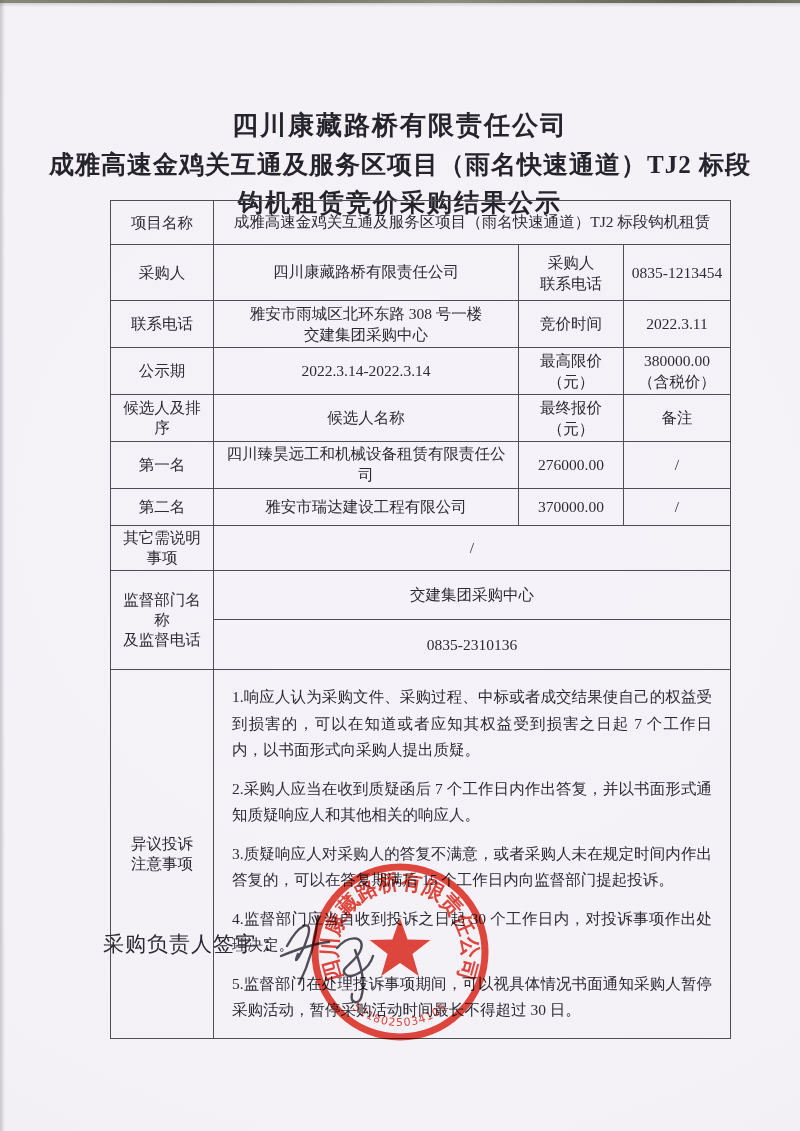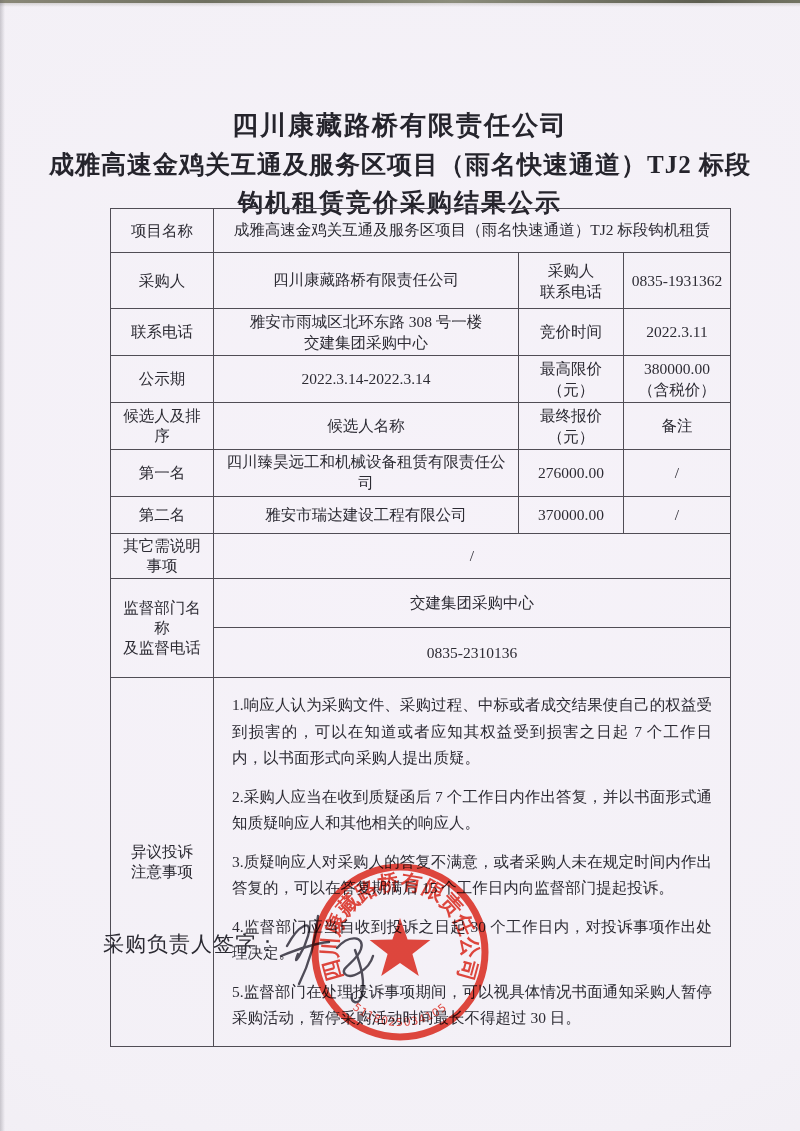--- a/index.html
+++ b/index.html
@@ -22,21 +22,21 @@
   .scan-edge-right{position:absolute;top:0;right:0;bottom:0;width:4px;
     background:linear-gradient(270deg,rgba(120,118,128,.14),rgba(120,118,128,0));}
 
   .titles{position:absolute;top:106px;left:0;width:800px;text-align:center;
     font-weight:bold;color:#25242c;}
   .title-1{font-size:26px;line-height:40px;letter-spacing:2px;}
   .title-2{font-size:25px;line-height:38px;letter-spacing:1px;}
   .title-3{font-size:25px;line-height:38px;letter-spacing:2px;}
 
   table.doc{
-    position:absolute;left:110px;top:208px;width:620px;
+    position:absolute;left:110px;top:200px;width:620px;
     border-collapse:collapse;table-layout:fixed;
     font-size:15.5px;color:#2c2b33;
   }
   table.doc td{
     border:1px solid #504d55;text-align:center;vertical-align:middle;
     padding:2px 6px;overflow:hidden;
   }
   .ml{white-space:pre-line;line-height:21px;}
   td.lbl{line-height:20px;}
   td.slash{text-align:left;padding-left:12px;}
@@ -89,21 +89,21 @@
     <tbody>
         <tr class="r1">
       <td class="lbl">项目名称</td>
       <td colspan="3">成雅高速金鸡关互通及服务区项目（雨名快速通道）TJ2 标段钩机租赁</td>
     </tr>
     <tr class="r2">
       <td class="lbl">采购人</td>
       <td>四川康藏路桥有限责任公司</td>
       <td class="ml">采购人
 联系电话</td>
-      <td>0835-1931362</td>
+      <td>0835-1213454</td>
     </tr>
     <tr class="r3">
       <td class="lbl">联系电话</td>
       <td class="ml">雅安市雨城区北环东路 308 号一楼
 交建集团采购中心</td>
       <td>竞价时间</td>
       <td>2022.3.11</td>
     </tr>
     <tr class="r4">
       <td class="lbl">公示期</td>

